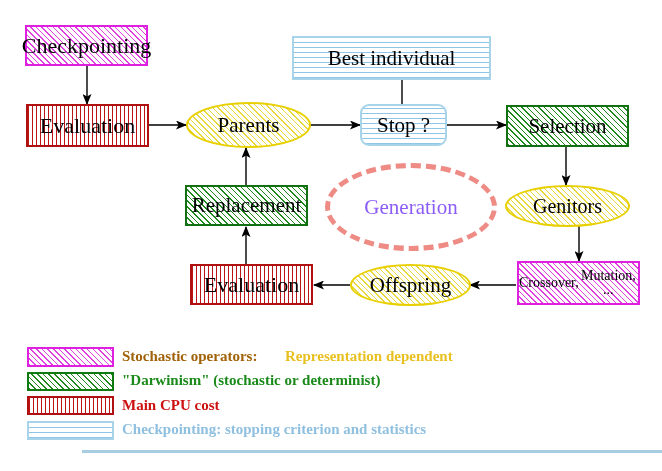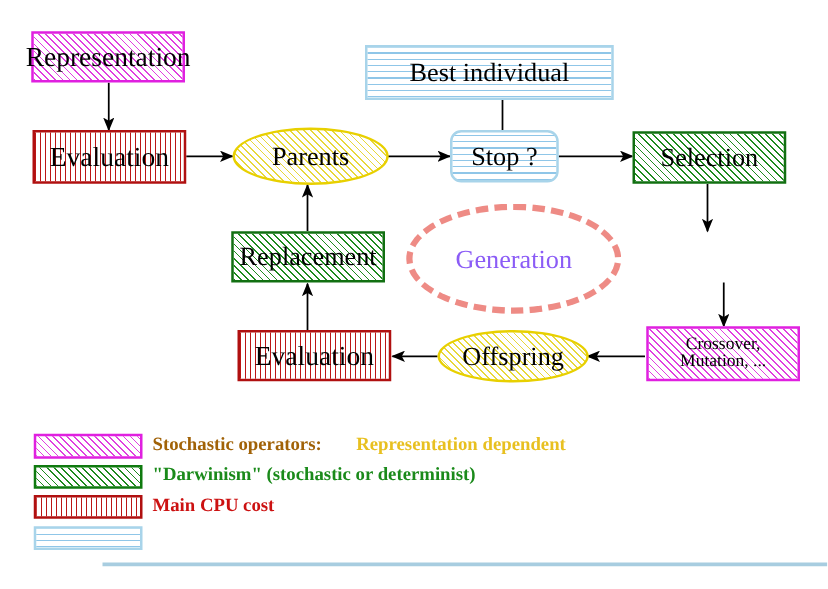--- a/index.html
+++ b/index.html
@@ -145,21 +145,21 @@
 
       <line x1="246" y1="185" x2="246" y2="148" marker-end="url(#arw)"></line>
     </g>
   </svg>
 
   <div class="generation-ell" style="left:325px;top:163px;width:172px;height:88px;font-size:21px;">
     <span class="lbl">Generation</span>
   </div>
 
   <div class="node fill-magenta" style="left:25px;top:25px;width:123px;height:41px;font-size:22px;">
-    <span class="lbl">Representation</span>
+    <span class="lbl">Checkpointing</span>
   </div>
 
   <div class="node fill-red" style="left:26px;top:104px;width:123px;height:43px;font-size:22px;">
     <span class="lbl">Evaluation</span>
   </div>
 
   <div class="node fill-blue rounded" style="left:360px;top:104px;width:87px;height:42px;font-size:21px;">
     <span class="lbl">Stop ?</span>
   </div>
 
@@ -168,22 +168,25 @@
   </div>
 
   <div class="node fill-blue" style="left:292px;top:36px;width:199px;height:44px;font-size:21px;">
     <span class="lbl">Best individual</span>
   </div>
 
   <div class="node fill-green" style="left:506px;top:105px;width:123px;height:42px;font-size:21px;">
     <span class="lbl">Selection</span>
   </div>
 
-
-  <div class="node fill-magenta" style="left:517px;top:261px;width:123px;height:44px;font-size:14px;flex-direction:column;">
+  <div class="node fill-yellow-ell" style="left:505px;top:185px;width:125px;height:42px;font-size:20px;">
+    <span class="lbl">Genitors</span>
+  </div>
+
+  <div class="node fill-magenta" style="left:517px;top:261px;width:123px;height:44px;font-size:14px;flex-direction:row;">
     <span class="lbl">Crossover,</span>
     <span class="lbl">Mutation, ...</span>
   </div>
 
   <div class="node fill-yellow-ell" style="left:350px;top:264px;width:121px;height:42px;font-size:21px;">
     <span class="lbl">Offspring</span>
   </div>
 
   <div class="node fill-red" style="left:190px;top:264px;width:123px;height:41px;font-size:22px;">
     <span class="lbl">Evaluation</span>
@@ -199,17 +202,18 @@
     <div class="leg-text" style="left:122px;top:348px;color:#a16207;">Stochastic operators:</div>
     <div class="leg-text" style="left:285px;top:348px;color:#e8c020;">Representation dependent</div>
 
     <div class="swatch sw-green" style="left:27px;top:372px;width:87px;height:19px;"></div>
     <div class="leg-text" style="left:122px;top:372px;color:#1a8a1a;">"Darwinism" (stochastic or determinist)</div>
 
     <div class="swatch sw-red" style="left:27px;top:396px;width:87px;height:19px;"></div>
     <div class="leg-text" style="left:122px;top:397px;color:#cc1111;">Main CPU cost</div>
 
     <div class="swatch sw-blue" style="left:27px;top:421px;width:87px;height:19px;"></div>
+    <div class="leg-text" style="left:122px;top:421px;color:#8fc0e0;">Checkpointing: stopping criterion and statistics</div>
 
     <div class="bottom-rule"></div>
   </div>
 
 </div>
 
 </body></html>

